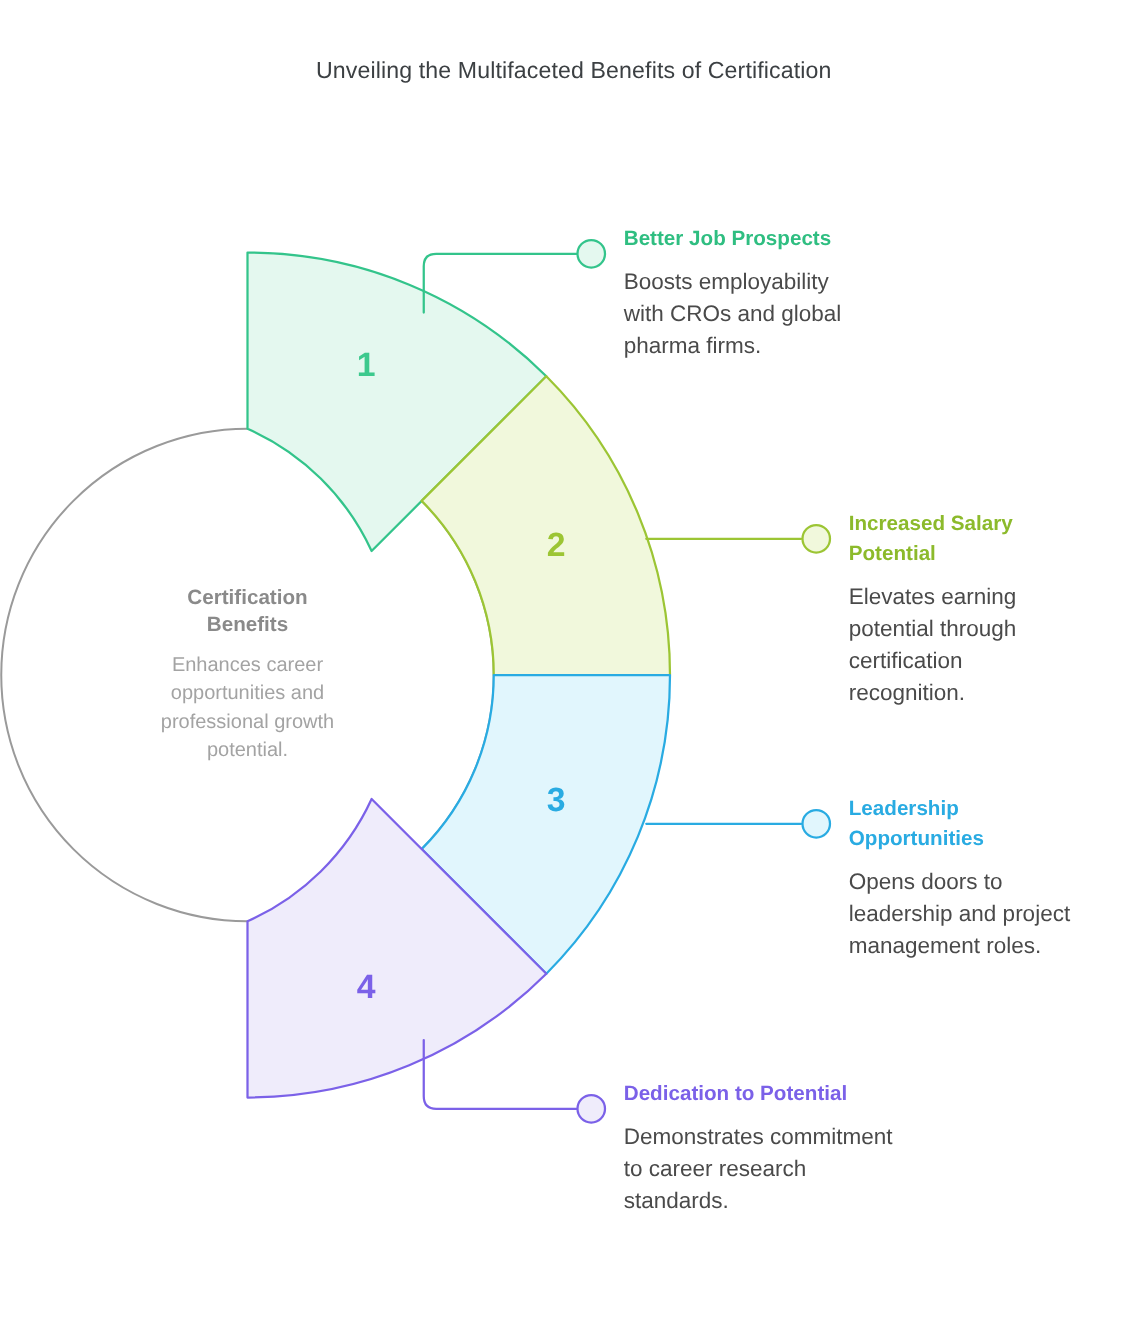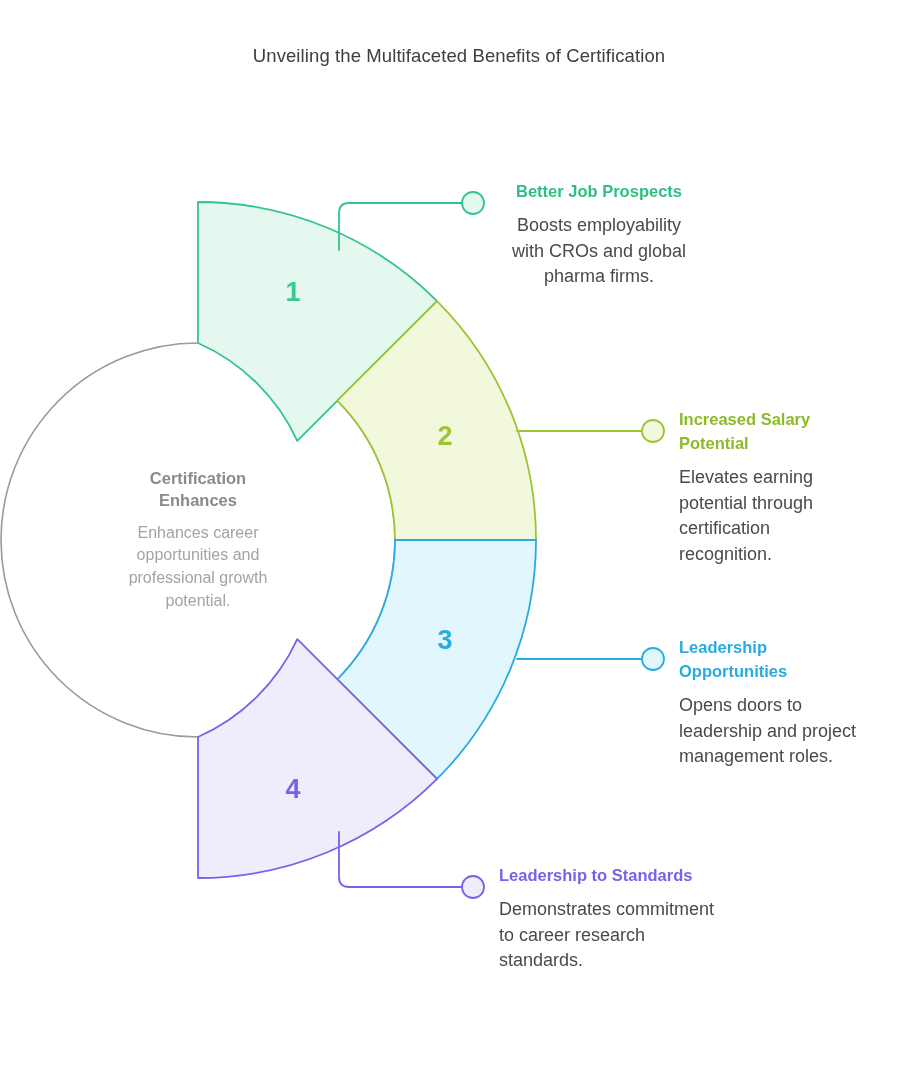--- a/index.html
+++ b/index.html
@@ -91,21 +91,21 @@
     margin: 0;
   }
   .callout-desc {
     font-size: 18px;
     font-weight: 400;
     color: #4a4a4a;
     line-height: 1.43;
     margin: 9px 0 0 0;
   }
 
-  #callout-1 { left: 499px; top: 180px; width: 200px; text-align: center; }
+  #callout-1 { left: 499px; top: 180px; width: 200px; }
   #callout-2 { left: 679px; top: 408px; width: 185px; }
   #callout-3 { left: 679px; top: 636px; width: 190px; }
   #callout-4 { left: 499px; top: 864px; width: 220px; }
 </style>
 </head>
 <body>
 
 <div id="infographic">
 
   <div class="chart-title">Unveiling the Multifaceted Benefits of Certification</div>
@@ -135,38 +135,38 @@
     <path d="M 437.05 778.95 A 338 338 0 0 1 198 878 L 198 737 A 197 197 0 0 0 297.29 639.19 Z" fill="#EFECFB" stroke="#7B61E8" stroke-width="1.8" stroke-linejoin="round"></path>
     <text class="seg-num" x="293" y="791" fill="#7B61E8">4</text>
 
     <path d="M 339 832 L 339 877 Q 339 887 349 887 L 462 887" fill="none" stroke="#7B61E8" stroke-width="1.8" stroke-linecap="round"></path>
     <circle cx="473" cy="887" r="11" fill="#EFECFB" stroke="#7B61E8" stroke-width="1.8"></circle>
   </svg>
 
   <div class="hub">
     <div class="hub-title">
       <span>Certification</span><br>
-      <span>Enhances</span>
+      <span>Benefits</span>
     </div>
     <div class="hub-desc">Enhances career opportunities and professional growth potential.</div>
   </div>
 
   <div class="callout" id="callout-1">
     <div class="callout-title" style="color:#2FBE81">Better Job Prospects</div>
     <div class="callout-desc">Boosts employability with CROs and global pharma firms.</div>
   </div>
 
   <div class="callout" id="callout-3">
     <div class="callout-title" style="color:#29ABE2">Leadership Opportunities</div>
     <div class="callout-desc">Opens doors to leadership and project management roles.</div>
   </div>
 
   <div class="callout" id="callout-2">
     <div class="callout-title" style="color:#8CBA2B">Increased Salary Potential</div>
     <div class="callout-desc">Elevates earning potential through certification recognition.</div>
   </div>
 
   <div class="callout" id="callout-4">
-    <div class="callout-title" style="color:#7B61E8">Leadership to Standards</div>
+    <div class="callout-title" style="color:#7B61E8">Dedication to Potential</div>
     <div class="callout-desc">Demonstrates commitment to career research standards.</div>
   </div>
 
 </div>
 
 </body></html>

